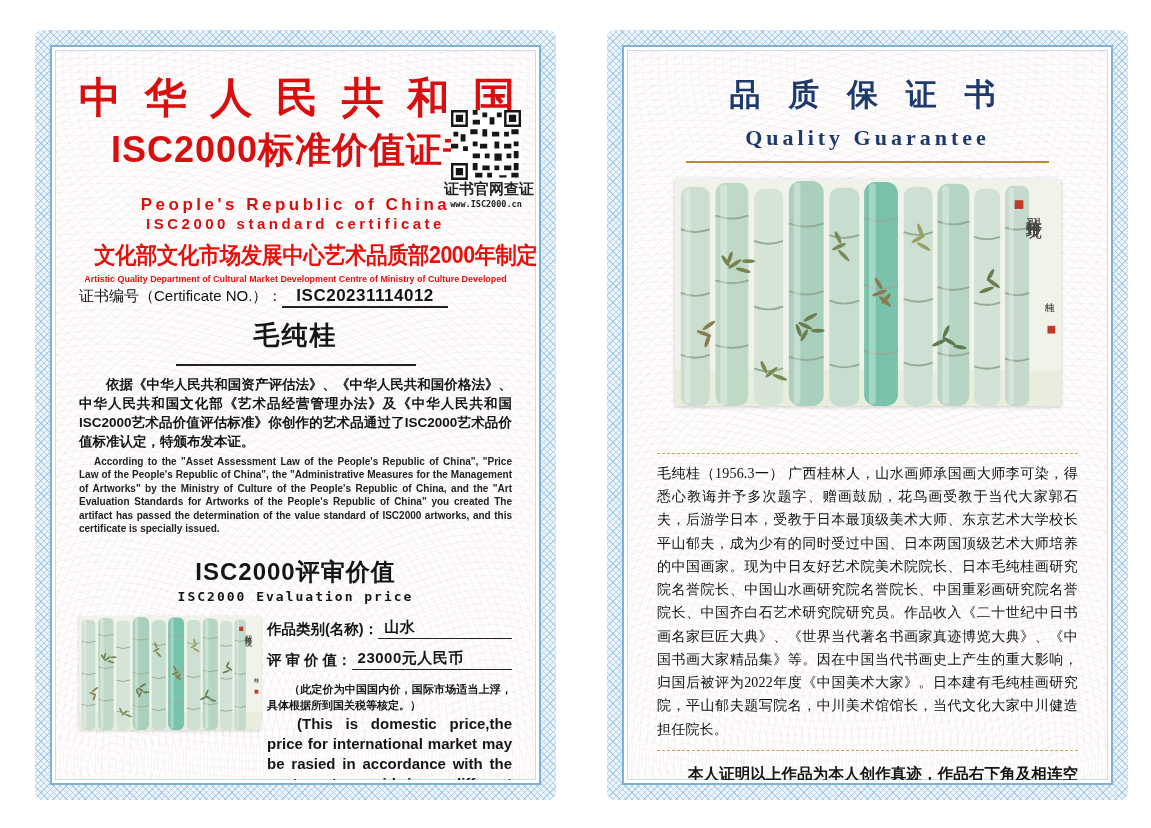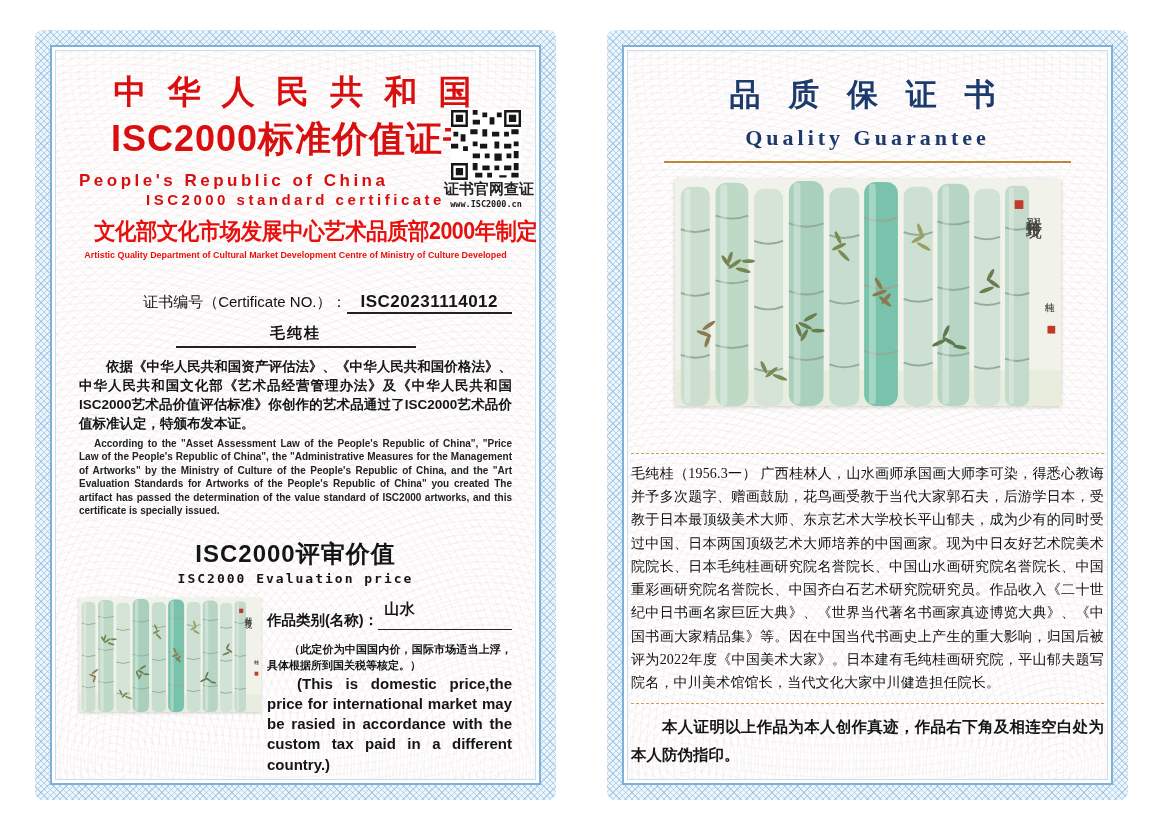--- a/index.html
+++ b/index.html
@@ -20,56 +20,56 @@
   .cert-inner {
     height:100%; position:relative; overflow:hidden;
     box-shadow: inset 0 0 0 1px #c6def0;
     background:
       repeating-radial-gradient(circle at 12% 97%, rgba(224,168,190,0.10) 0 1.5px, rgba(255,255,255,0) 1.5px 7px),
       repeating-radial-gradient(circle at 90% 98%, rgba(158,194,230,0.10) 0 1.5px, rgba(255,255,255,0) 1.5px 7px),
       repeating-radial-gradient(circle at 45% 2%,  rgba(216,172,192,0.07) 0 1.5px, rgba(255,255,255,0) 1.5px 8px),
       #fffefd;
   }
   .cert-left .cert-inner  { padding:14px 24px 10px; }
-  .cert-right .cert-inner { padding:20px 4px 10px; }
+  .cert-right .cert-inner { padding:20px 30px 10px; }
 
   
-  .t-cn1 { text-align:center; color:#d90f0f; font-weight:bold; font-size:33px; letter-spacing:6px; white-space:nowrap; margin-top:6px; }
+  .t-cn1 { text-align:center; color:#d90f0f; font-weight:bold; font-size:42px; letter-spacing:6px; white-space:nowrap; margin-top:6px; }
   .t-cn2 { text-align:center; color:#d90f0f; font-weight:bold; font-size:36px; letter-spacing:1px; white-space:nowrap; }
-  .t-en1 { color:#d90f0f; font-weight:bold; font-size:17px; letter-spacing:3.5px; white-space:nowrap; margin-top:7px; }
+  .t-en1 { text-align:center; color:#d90f0f; font-weight:bold; font-size:17px; letter-spacing:3.5px; white-space:nowrap; margin-top:20px; }
   .t-en2 { text-align:center; color:#d90f0f; font-weight:bold; font-size:15px; letter-spacing:3.5px; white-space:nowrap; }
 
   .qr-block { position:absolute; top:60px; right:8px; width:84px; text-align:center; z-index:4; }
   .qr-block svg { width:70px; height:70px; display:block; margin:0 auto; background:#fff; }
   .qr-cap1 { font-size:15px; font-weight:bold; color:#222; margin-top:0; white-space:nowrap; }
   .qr-cap2 { font-size:8.5px; font-weight:bold; color:#222; font-family:"DejaVu Sans Mono", monospace; white-space:nowrap; }
 
   .banner    { text-align:center; color:#e8100c; font-weight:bold; font-size:23px; letter-spacing:-0.5px; white-space:nowrap; transform:scaleX(0.93); margin-top:8px; }
   .banner-en { text-align:center; color:#e8100c; font-weight:bold; font-size:9px;  white-space:nowrap; transform:scaleX(0.99); margin-top:3px; }
 
-  .certno { text-align:right; margin-top:32px; }
+  .certno { text-align:left; margin-top:2px; }
   .certno .lbl { font-size:15px; color:#111; }
   .certno .val { font-size:17px; font-weight:bold; border-bottom:2px solid #222; padding:0 14px 1px; letter-spacing:0.5px; }
 
-  .artist-name { width:240px; margin:12px auto 0; text-align:center; font-size:15px; font-weight:bold; letter-spacing:2px; border-bottom:2px solid #222; padding-bottom:3px; }
+  .artist-name { width:240px; margin:12px auto 0; text-align:center; font-size:26px; font-weight:bold; letter-spacing:2px; border-bottom:2px solid #222; padding-bottom:11px; }
 
   .decl-cn { margin-top:9px; font-size:13.5px; line-height:1.42; text-align:justify; text-indent:2em; font-weight:bold; color:#141414; }
   .decl-en { margin-top:3px; font-size:10px; line-height:1.35; text-align:justify; text-indent:1.5em; font-weight:bold; color:#222; }
 
   .eval-t  { text-align:center; font-size:24px; font-weight:bold; letter-spacing:1px; margin-top:20px; }
   .eval-s  { text-align:center; font-size:13px; font-weight:bold; letter-spacing:2px; font-family:"DejaVu Sans Mono", monospace; margin-top:1px; }
 
   .eval-row { display:flex; gap:6px; margin-top:12px; }
   .painting-sm { width:182px; height:114px; flex:0 0 182px; box-shadow:0 1px 3px rgba(0,0,0,.18); }
   .painting-sm svg, .painting-lg svg { width:100%; height:100%; display:block; }
   .fields { flex:1; }
   .frow { display:flex; align-items:flex-end; margin-top:10px; }
   .frow:first-child { margin-top:2px; }
   .frow .flbl { font-size:14.5px; font-weight:bold; white-space:pre; }
-  .frow .fval { flex:1; font-size:15px; font-weight:bold; border-bottom:1.5px solid #222; padding:0 0 10px 6px; letter-spacing:0.5px; }
+  .frow .fval { flex:1; font-size:15px; font-weight:bold; border-bottom:1.5px solid #222; padding:0 0 1px 6px; letter-spacing:0.5px; }
   .note-cn { margin-top:12px; font-size:11px; font-weight:bold; line-height:1.45; text-indent:2em; text-align:justify; }
   .note-en { margin-top:0;  font-size:15px;  font-weight:bold; line-height:1.35; text-indent:2em; text-align:justify; }
 
   
   .q-cn { text-align:center; color:#1d3a6d; font-family:"Liberation Serif", serif; font-weight:bold; font-size:31px; letter-spacing:10px; white-space:nowrap; margin-top:4px; }
   .q-en { text-align:center; color:#1d3a6d; font-family:"Liberation Serif", serif; font-weight:bold; font-size:22px; letter-spacing:4px; margin-top:9px; }
   .q-rule { width:86%; margin:10px auto 0; border-top:2.5px solid #b8893a; }
   .painting-lg { width:386px; height:227px; margin:16px auto 0; box-shadow:0 1px 4px rgba(0,0,0,.2); }
   .sep { border-top:1.5px dashed #c9a255; margin-top:47px; }
   .sep2 { border-top:1.5px dashed #c9a255; margin-top:9px; }
@@ -211,20 +211,24 @@
               <text x="372" y="26" font-size="17" fill="#41403c" letter-spacing="2" style="writing-mode:vertical-rl" font-family="'Liberation Serif',serif">翠竹玲珑</text>
               <text x="389" y="120" font-size="10" fill="#504e48" style="writing-mode:vertical-rl" font-family="'Liberation Serif',serif">纯桂</text>
               <rect x="386" y="152" width="8" height="8" fill="#c03a2b"></rect>
             </svg>
           </div>
           <div class="fields">
             <div class="frow">
               <span class="flbl">作品类别(名称)：</span>
               <span class="fval">山水</span>
             </div>
+            <div class="frow">
+              <span class="flbl">评 审 价 值：</span>
+              <span class="fval">23000元人民币</span>
+            </div>
             <p class="note-cn">（此定价为中国国内价，国际市场适当上浮，具体根据所到国关税等核定。）</p>
             <p class="note-en">(This is domestic price,the price for international market may be rasied in accordance with the custom tax paid in a different country.)</p>
           </div>
         </div>
 
       </div>
     </div>
   </div>
 
   <div class="cert cert-right">

